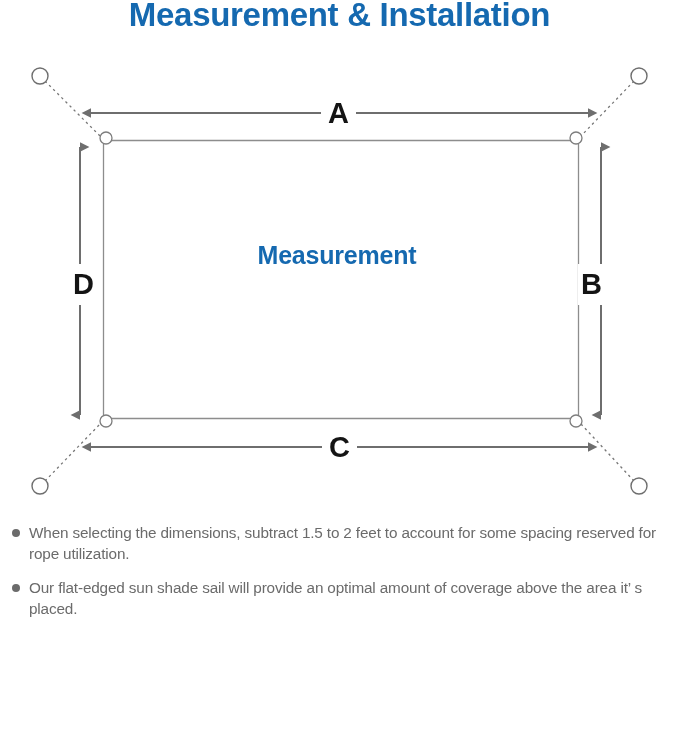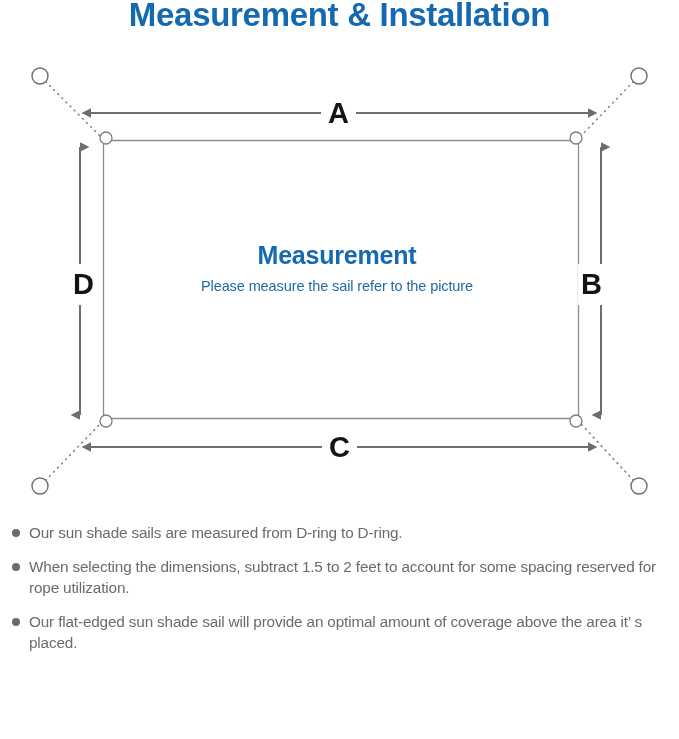--- a/index.html
+++ b/index.html
@@ -176,30 +176,25 @@
     </g>
   </svg>
 
   <div class="dim-letter" id="dim-a">A</div>
   <div class="dim-letter" id="dim-b">B</div>
   <div class="dim-letter" id="dim-c">C</div>
   <div class="dim-letter" id="dim-d">D</div>
 
   <div id="sail-caption">
     <span class="cap-main">Measurement</span>
-    <span class="cap-sub">Please measure the sail refer to the picture</span>
   </div>
 </div>
 
 <div id="notes">
 
-  <div class="note-item">
-    <span class="note-bullet"></span>
-    <span class="note-text">Our sun shade sails are measured from D-ring to D-ring.</span>
-  </div>
 
 
   <div class="note-item">
     <span class="note-bullet"></span>
     <span class="note-text">When selecting the dimensions, subtract 1.5 to 2 feet to account for some spacing reserved for rope utilization.</span>
   </div>
 
 
   <div class="note-item">
     <span class="note-bullet"></span>

